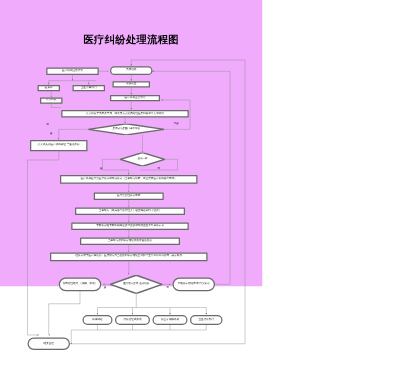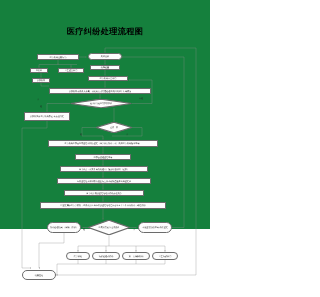--- a/index.html
+++ b/index.html
@@ -11,21 +11,21 @@
     width: 210px;
     height: 297px;
     overflow: hidden;
     font-family: "DejaVu Sans", "Liberation Sans", sans-serif;
     color: #1a1a1a;
   }
   #page {
     position: relative;
     width: 210px;
     height: 229px;
-    background: #15803d;
+    background: #f0abfc;
   }
   #title {
     position: absolute;
     left: 0;
     top: 26px;
     width: 210px;
     text-align: center;
     font-size: 8.2px;
     font-weight: bold;
     letter-spacing: 0.3px;

